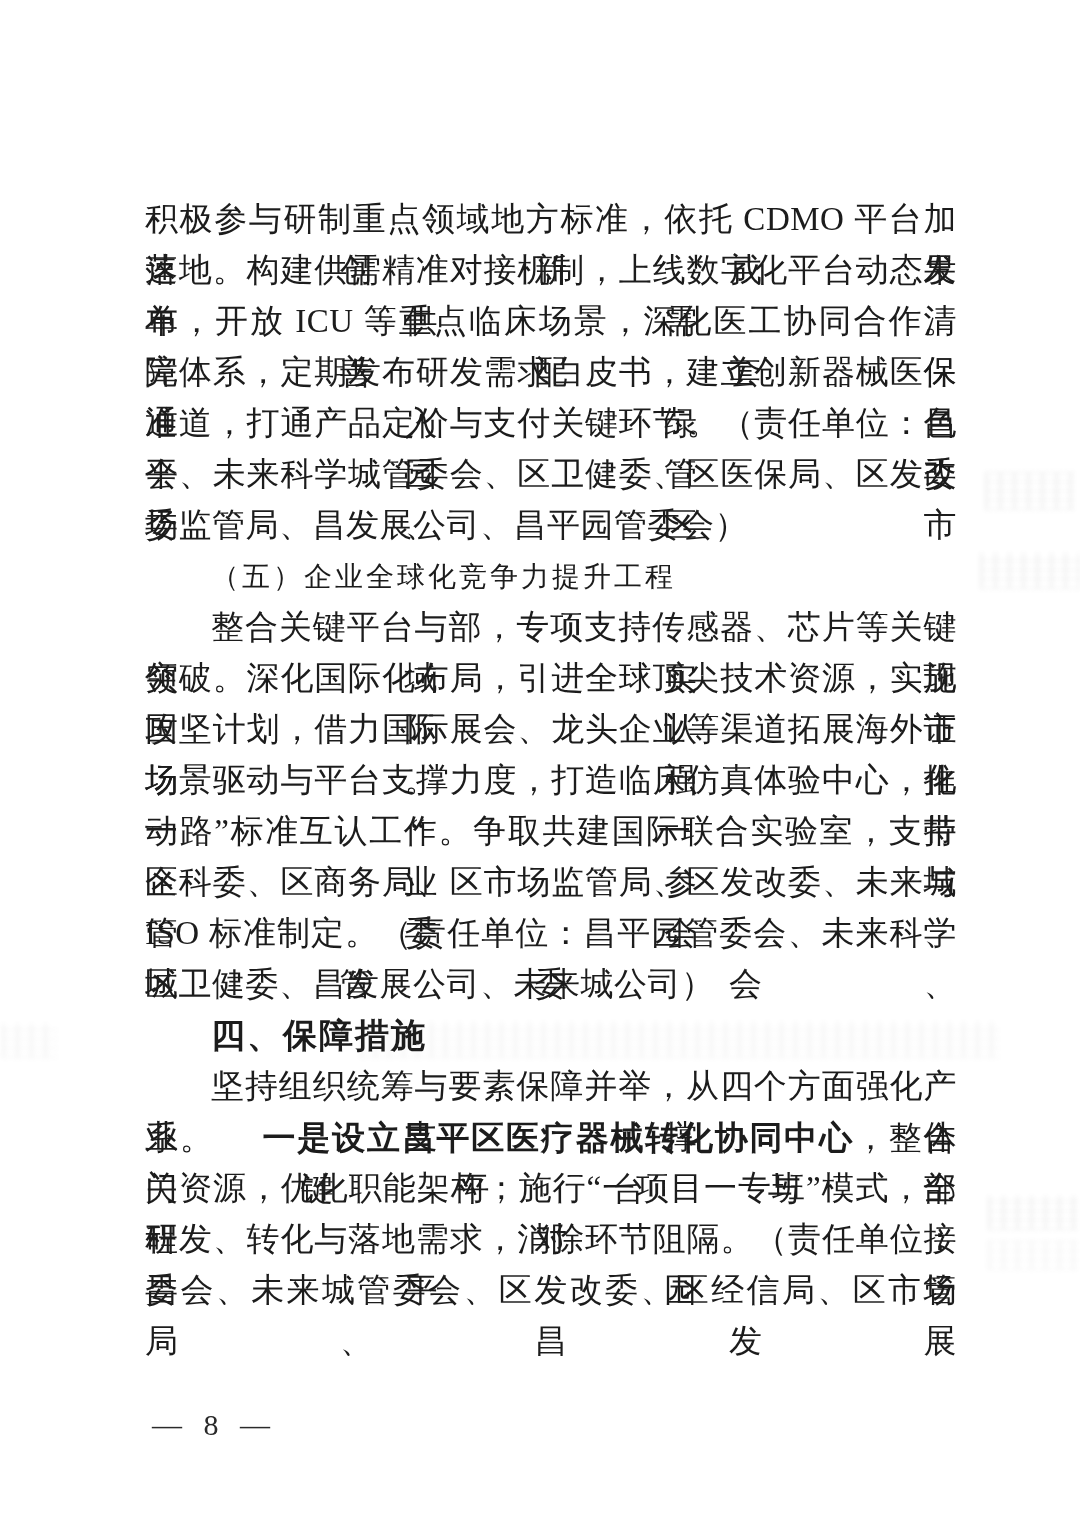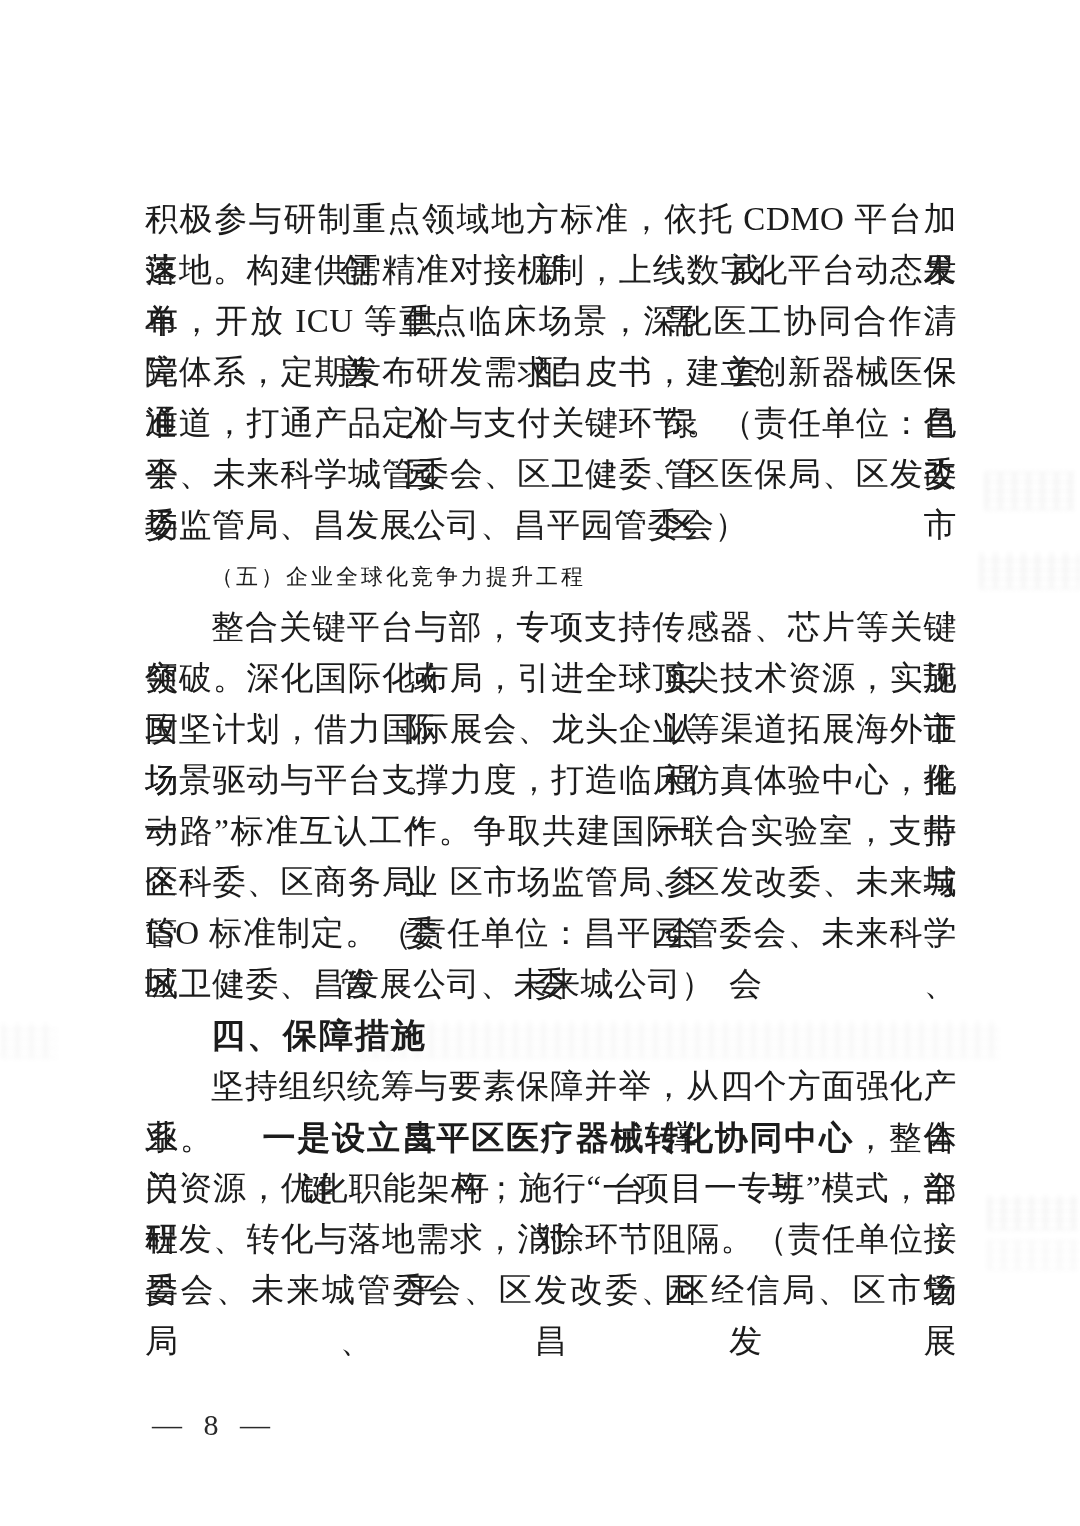--- a/index.html
+++ b/index.html
@@ -39,21 +39,21 @@
   .line.ind {
     text-indent: 66px;
   }
   .line.heading {
     font-family: Liberation Serif, serif;
     font-weight: bold;
     font-size: 34px;
     letter-spacing: 2px;
   }
   .line.subheading {
-    font-size: 22px;
+    font-size: 28px;
     letter-spacing: 3px;
   }
   .seg-bold {
     font-family: "Liberation Sans", "DejaVu Sans", sans-serif;
     font-weight: bold;
     margin-left: 48px;
   }
   .footer {
     position: absolute;
     left: 152px;

